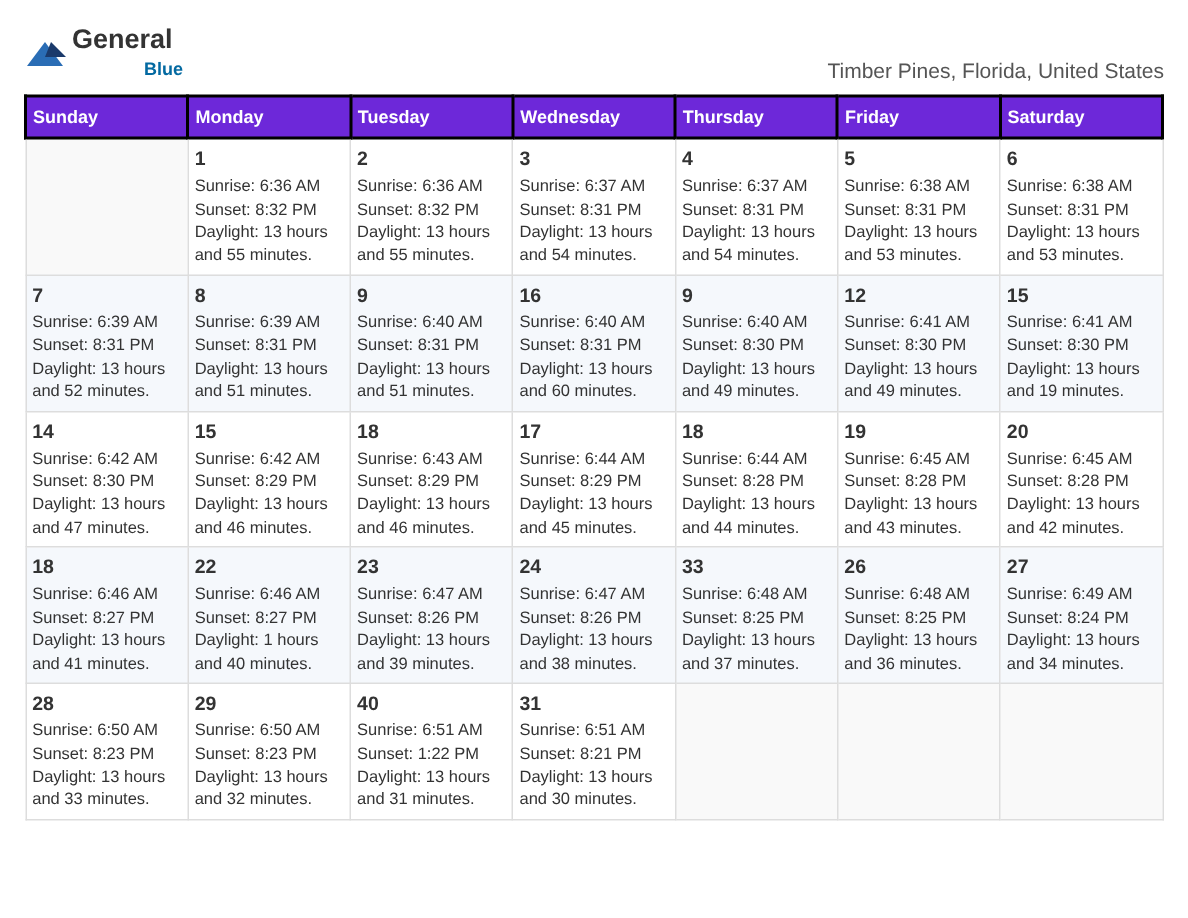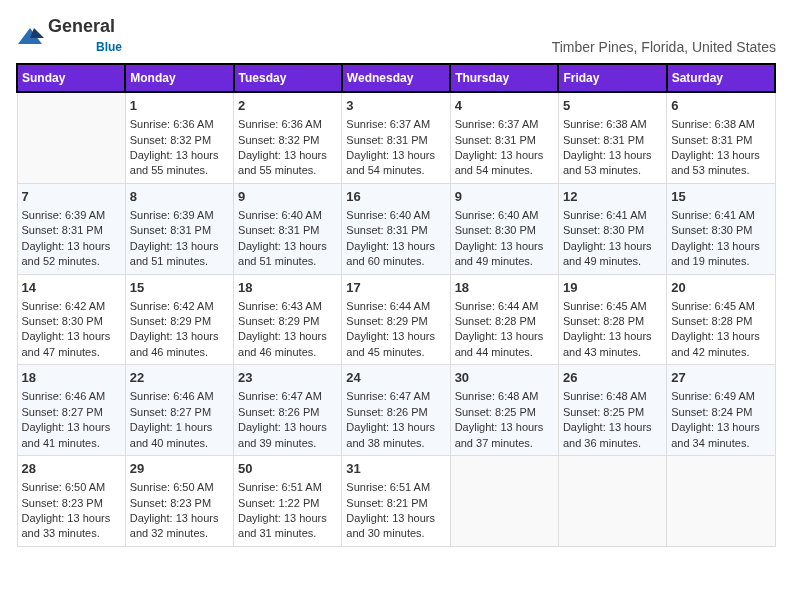--- a/index.html
+++ b/index.html
@@ -142,27 +142,27 @@
         <td><span class="day-num">17</span><span>Sunrise: 6:44 AM</span><br><span>Sunset: 8:29 PM</span><br><span>Daylight: 13 hours and 45 minutes.</span></td>
         <td><span class="day-num">18</span><span>Sunrise: 6:44 AM</span><br><span>Sunset: 8:28 PM</span><br><span>Daylight: 13 hours and 44 minutes.</span></td>
         <td><span class="day-num">19</span><span>Sunrise: 6:45 AM</span><br><span>Sunset: 8:28 PM</span><br><span>Daylight: 13 hours and 43 minutes.</span></td>
         <td><span class="day-num">20</span><span>Sunrise: 6:45 AM</span><br><span>Sunset: 8:28 PM</span><br><span>Daylight: 13 hours and 42 minutes.</span></td>
       </tr>
       <tr>
         <td><span class="day-num">18</span><span>Sunrise: 6:46 AM</span><br><span>Sunset: 8:27 PM</span><br><span>Daylight: 13 hours and 41 minutes.</span></td>
         <td><span class="day-num">22</span><span>Sunrise: 6:46 AM</span><br><span>Sunset: 8:27 PM</span><br><span>Daylight: 1 hours and 40 minutes.</span></td>
         <td><span class="day-num">23</span><span>Sunrise: 6:47 AM</span><br><span>Sunset: 8:26 PM</span><br><span>Daylight: 13 hours and 39 minutes.</span></td>
         <td><span class="day-num">24</span><span>Sunrise: 6:47 AM</span><br><span>Sunset: 8:26 PM</span><br><span>Daylight: 13 hours and 38 minutes.</span></td>
-        <td><span class="day-num">30</span><span>Sunrise: 6:48 AM</span><br><span>Sunset: 8:25 PM</span><br><span>Daylight: 13 hours and 37 minutes.</span></td>
+        <td><span class="day-num">33</span><span>Sunrise: 6:48 AM</span><br><span>Sunset: 8:25 PM</span><br><span>Daylight: 13 hours and 37 minutes.</span></td>
         <td><span class="day-num">26</span><span>Sunrise: 6:48 AM</span><br><span>Sunset: 8:25 PM</span><br><span>Daylight: 13 hours and 36 minutes.</span></td>
         <td><span class="day-num">27</span><span>Sunrise: 6:49 AM</span><br><span>Sunset: 8:24 PM</span><br><span>Daylight: 13 hours and 34 minutes.</span></td>
       </tr>
       <tr>
         <td><span class="day-num">28</span><span>Sunrise: 6:50 AM</span><br><span>Sunset: 8:23 PM</span><br><span>Daylight: 13 hours and 33 minutes.</span></td>
         <td><span class="day-num">29</span><span>Sunrise: 6:50 AM</span><br><span>Sunset: 8:23 PM</span><br><span>Daylight: 13 hours and 32 minutes.</span></td>
-        <td><span class="day-num">50</span><span>Sunrise: 6:51 AM</span><br><span>Sunset: 1:22 PM</span><br><span>Daylight: 13 hours and 31 minutes.</span></td>
+        <td><span class="day-num">40</span><span>Sunrise: 6:51 AM</span><br><span>Sunset: 1:22 PM</span><br><span>Daylight: 13 hours and 31 minutes.</span></td>
         <td><span class="day-num">31</span><span>Sunrise: 6:51 AM</span><br><span>Sunset: 8:21 PM</span><br><span>Daylight: 13 hours and 30 minutes.</span></td>
         <td class="empty-cell"></td>
         <td class="empty-cell"></td>
         <td class="empty-cell"></td>
       </tr>
     </tbody>
 </table>
 
 </body></html>

